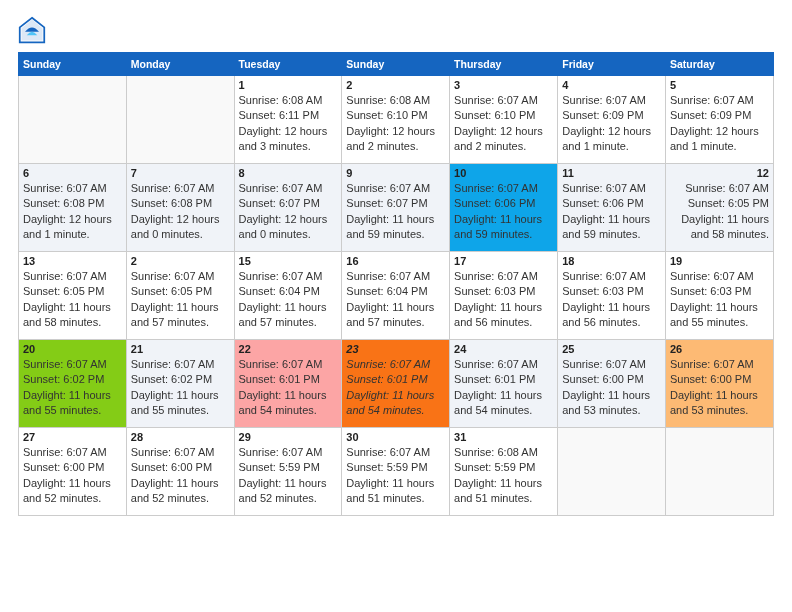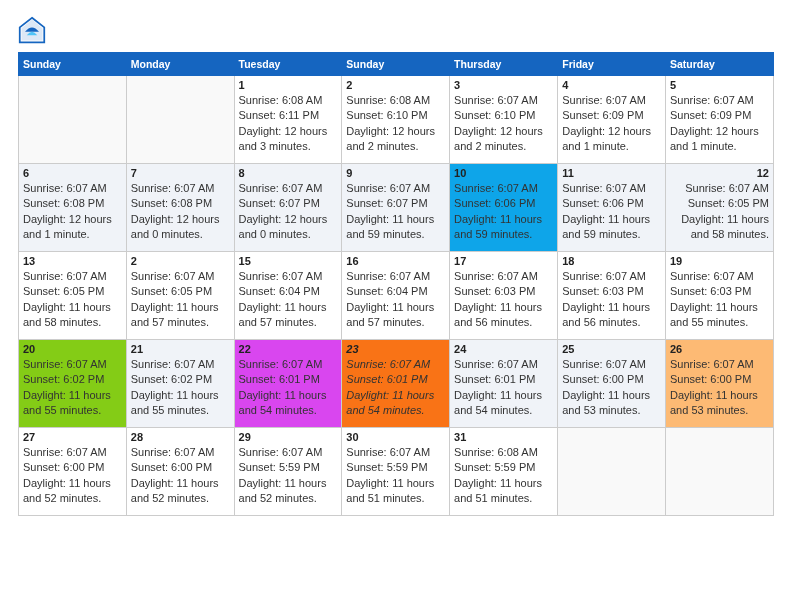--- a/index.html
+++ b/index.html
@@ -274,21 +274,21 @@
 Daylight: 11 hours
 and 55 minutes.</div>
           </td>
           <td style="background: rgb(240, 243, 248);">
             <div class="day-number">21</div>
             <div class="day-info" style="white-space: pre-line;">Sunrise: 6:07 AM
 Sunset: 6:02 PM
 Daylight: 11 hours
 and 55 minutes.</div>
           </td>
-          <td style="background: #d946ef;">
+          <td style="background: #fca5a5;">
             <div class="day-number">22</div>
             <div class="day-info" style="white-space: pre-line;">Sunrise: 6:07 AM
 Sunset: 6:01 PM
 Daylight: 11 hours
 and 54 minutes.</div>
           </td>
           <td style="background: #f97316; font-style: italic;">
             <div class="day-number">23</div>
             <div class="day-info" style="white-space: pre-line;">Sunrise: 6:07 AM
 Sunset: 6:01 PM

